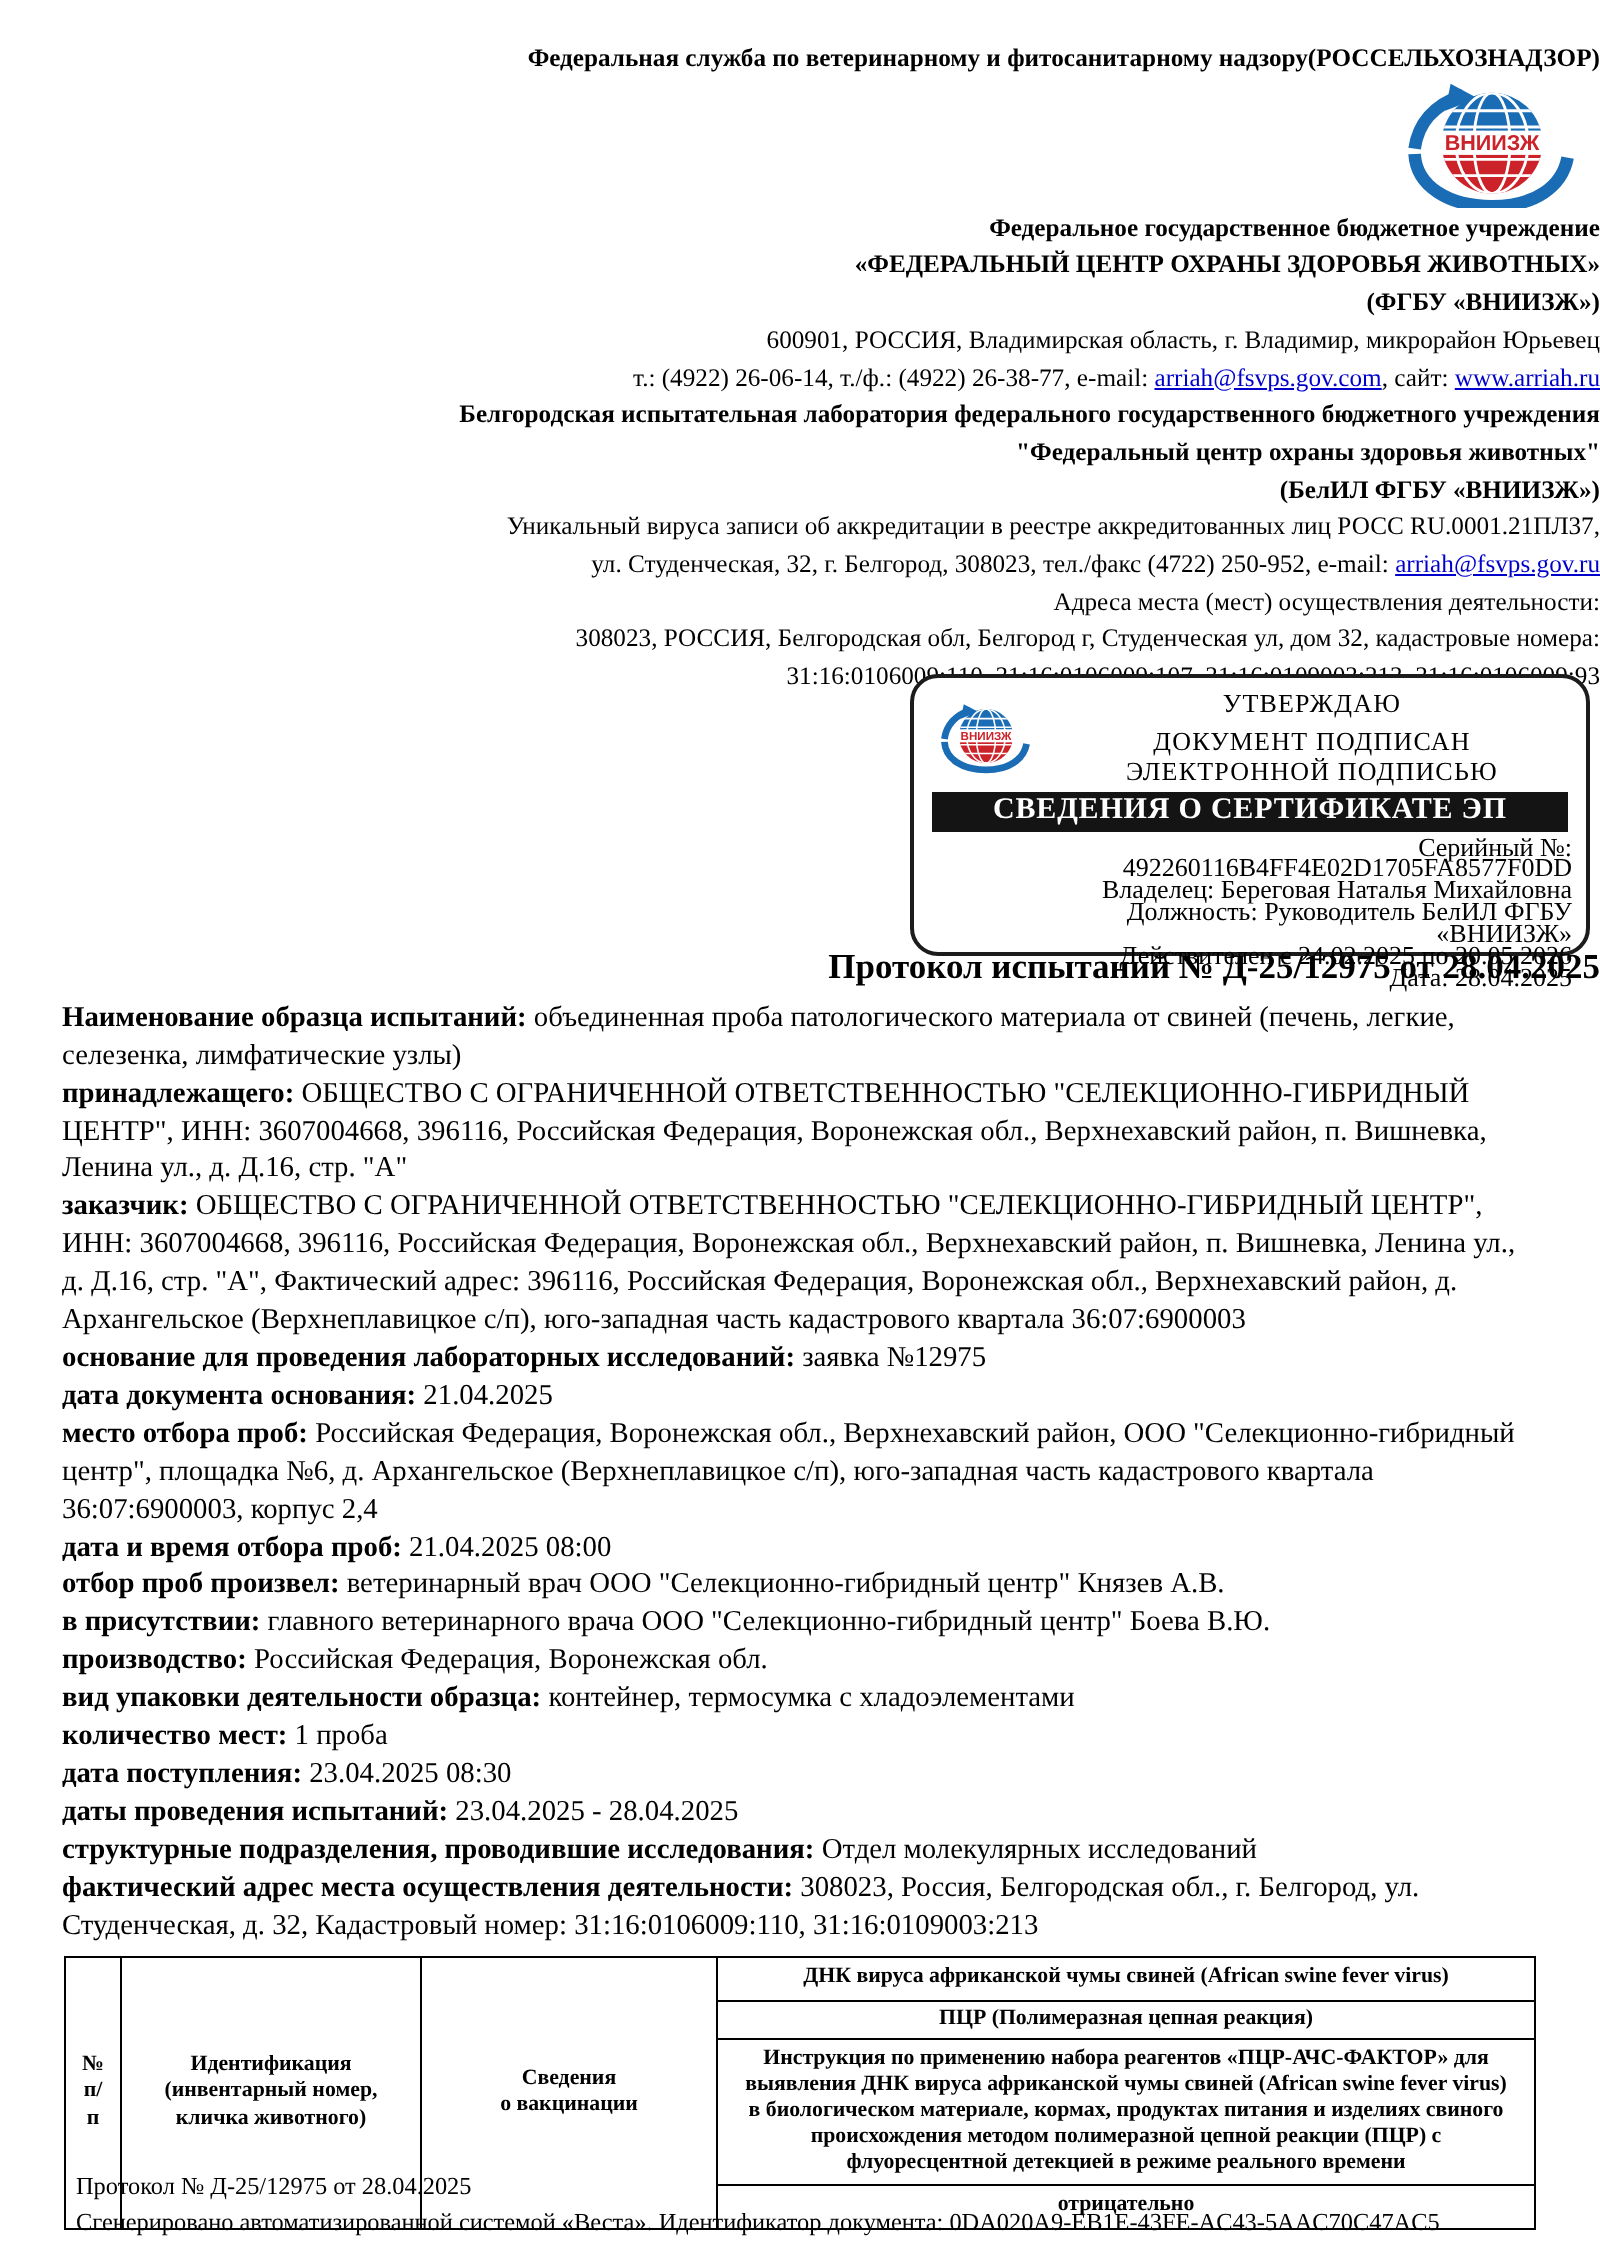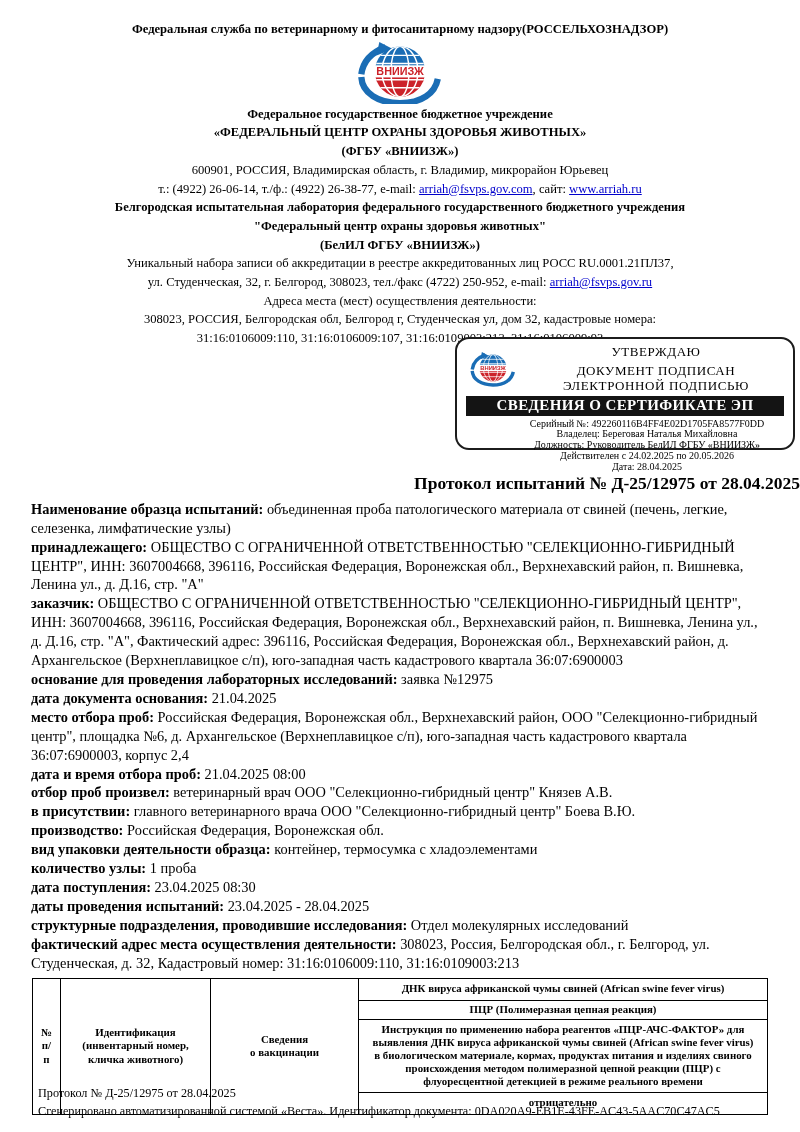--- a/index.html
+++ b/index.html
@@ -1,34 +1,34 @@
 <!DOCTYPE html>
 <html><head>
 <meta charset="utf-8">
 <style>
   html,body{margin:0;padding:0;background:#e8e8e8;}
   .page{width:800px;height:1132px;margin:0 auto;position:relative;overflow:hidden;
         background:#fff;color:#000;font-family:"Liberation Serif","DejaVu Serif",serif;}
   
-  .header{text-align:center;padding-top:20px;}
+  .header{text-align:right;padding-top:20px;}
   .hline{font-size:12.6px;line-height:18.7px;}
   .hline.b{font-weight:bold;}
   .lnk{color:#0000cc;text-decoration:underline;cursor:pointer;}
   .logo-wrap{margin:2px auto 1px;line-height:0;}
   
-  .stamp{position:absolute;left:455px;top:337px;width:340px;height:113px;background:#fff;
+  .stamp{position:absolute;left:455px;top:337px;width:340px;height:141px;background:#fff;
          border:2.5px solid #1c1c1c;border-radius:14px;box-sizing:border-box;padding:5px 7px 3px;z-index:5;}
   .stamp-top{display:flex;align-items:center;}
   .stamp-logo{flex:0 0 62px;line-height:0;}
   .stamp-head{flex:1;text-align:center;font-size:13px;line-height:15.5px;letter-spacing:.6px;}
   .stamp-head .approve{margin-bottom:3px;}
   .certbar{background:#141414;color:#fff;font-size:15px;font-weight:bold;text-align:center;
            letter-spacing:.4px;margin:2px 2px 3px;padding:1.5px 0;}
   .sdetails{padding-left:5px;}
-  .sdetail{font-size:10px;line-height:10.9px;text-align:center;margin-left:39px;}
+  .sdetail{font-size:13px;line-height:10.9px;text-align:right;margin-left:39px;}
   
   .title{text-align:right;font-weight:bold;font-size:17.5px;margin-top:125px;line-height:20px;}
   .fields{margin:7px 31px 0;}
   .field{margin:0;font-size:14.4px;line-height:18.9px;text-align:left;}
   
   .rtable{border-collapse:collapse;margin:5px 0 0 32px;width:736px;table-layout:fixed;}
   .rtable td{border:1.6px solid #000;font-size:10.9px;font-weight:bold;text-align:center;
              vertical-align:middle;padding:2px 6px;line-height:13.2px;}
   .rtable td.pre{white-space:pre-line;}
   
@@ -67,21 +67,21 @@
 
     <div id="header-lines">
         <div class="hline b">Федеральное государственное бюджетное учреждение</div>
         <div class="hline b">«ФЕДЕРАЛЬНЫЙ ЦЕНТР ОХРАНЫ ЗДОРОВЬЯ ЖИВОТНЫХ»</div>
         <div class="hline b">(ФГБУ «ВНИИЗЖ»)</div>
         <div class="hline">600901, РОССИЯ, Владимирская область, г. Владимир, микрорайон Юрьевец</div>
         <div class="hline">т.: (4922) 26-06-14, т./ф.: (4922) 26-38-77, e-mail: <a class="lnk" href="#">arriah@fsvps.gov.com</a>, сайт: <a class="lnk" href="#">www.arriah.ru</a></div>
         <div class="hline b">Белгородская испытательная лаборатория федерального государственного бюджетного учреждения</div>
         <div class="hline b">"Федеральный центр охраны здоровья животных"</div>
         <div class="hline b">(БелИЛ ФГБУ «ВНИИЗЖ»)</div>
-        <div class="hline">Уникальный набора записи об аккредитации в реестре аккредитованных лиц РОСС RU.0001.21ПЛ37,</div>
+        <div class="hline">Уникальный вируса записи об аккредитации в реестре аккредитованных лиц РОСС RU.0001.21ПЛ37,</div>
         <div class="hline">ул. Студенческая, 32, г. Белгород, 308023, тел./факс (4722) 250-952, e-mail: <a class="lnk" href="#">arriah@fsvps.gov.ru</a></div>
         <div class="hline">Адреса места (мест) осуществления деятельности:</div>
         <div class="hline">308023, РОССИЯ, Белгородская обл, Белгород г, Студенческая ул, дом 32, кадастровые номера:</div>
         <div class="hline">31:16:0106009:110, 31:16:0106009:107, 31:16:0109003:213, 31:16:0106009:93</div>
       </div>
   </div>
 
   <div class="stamp">
     <div class="stamp-top">
       <div class="stamp-logo">
@@ -129,21 +129,21 @@
       <p class="field"><b>принадлежащего:</b> ОБЩЕСТВО С ОГРАНИЧЕННОЙ ОТВЕТСТВЕННОСТЬЮ "СЕЛЕКЦИОННО-ГИБРИДНЫЙ ЦЕНТР", ИНН: 3607004668, 396116, Российская Федерация, Воронежская обл., Верхнехавский район, п. Вишневка, Ленина ул., д. Д.16, стр. "А"</p>
       <p class="field"><b>заказчик:</b> ОБЩЕСТВО С ОГРАНИЧЕННОЙ ОТВЕТСТВЕННОСТЬЮ "СЕЛЕКЦИОННО-ГИБРИДНЫЙ ЦЕНТР", ИНН: 3607004668, 396116, Российская Федерация, Воронежская обл., Верхнехавский район, п. Вишневка, Ленина ул., д. Д.16, стр. "А", Фактический адрес: 396116, Российская Федерация, Воронежская обл., Верхнехавский район, д. Архангельское (Верхнеплавицкое с/п), юго-западная часть кадастрового квартала 36:07:6900003</p>
       <p class="field"><b>основание для проведения лабораторных исследований:</b> заявка №12975</p>
       <p class="field"><b>дата документа основания:</b> 21.04.2025</p>
       <p class="field"><b>место отбора проб:</b> Российская Федерация, Воронежская обл., Верхнехавский район, ООО "Селекционно-гибридный центр", площадка №6, д. Архангельское (Верхнеплавицкое с/п), юго-западная часть кадастрового квартала 36:07:6900003, корпус 2,4</p>
       <p class="field"><b>дата и время отбора проб:</b> 21.04.2025 08:00</p>
       <p class="field"><b>отбор проб произвел:</b> ветеринарный врач ООО "Селекционно-гибридный центр" Князев А.В.</p>
       <p class="field"><b>в присутствии:</b> главного ветеринарного врача ООО "Селекционно-гибридный центр" Боева В.Ю.</p>
       <p class="field"><b>производство:</b> Российская Федерация, Воронежская обл.</p>
       <p class="field"><b>вид упаковки деятельности образца:</b> контейнер, термосумка с хладоэлементами</p>
-      <p class="field"><b>количество узлы:</b> 1 проба</p>
+      <p class="field"><b>количество мест:</b> 1 проба</p>
       <p class="field"><b>дата поступления:</b> 23.04.2025 08:30</p>
       <p class="field"><b>даты проведения испытаний:</b> 23.04.2025 - 28.04.2025</p>
       <p class="field"><b>структурные подразделения, проводившие исследования:</b> Отдел молекулярных исследований</p>
       <p class="field"><b>фактический адрес места осуществления деятельности:</b> 308023, Россия, Белгородская обл., г. Белгород, ул. Студенческая, д. 32, Кадастровый номер: 31:16:0106009:110, 31:16:0109003:213</p>
     </div>
 
   <table class="rtable">
     <colgroup>
         <col style="width:28px">
         <col style="width:150px">

